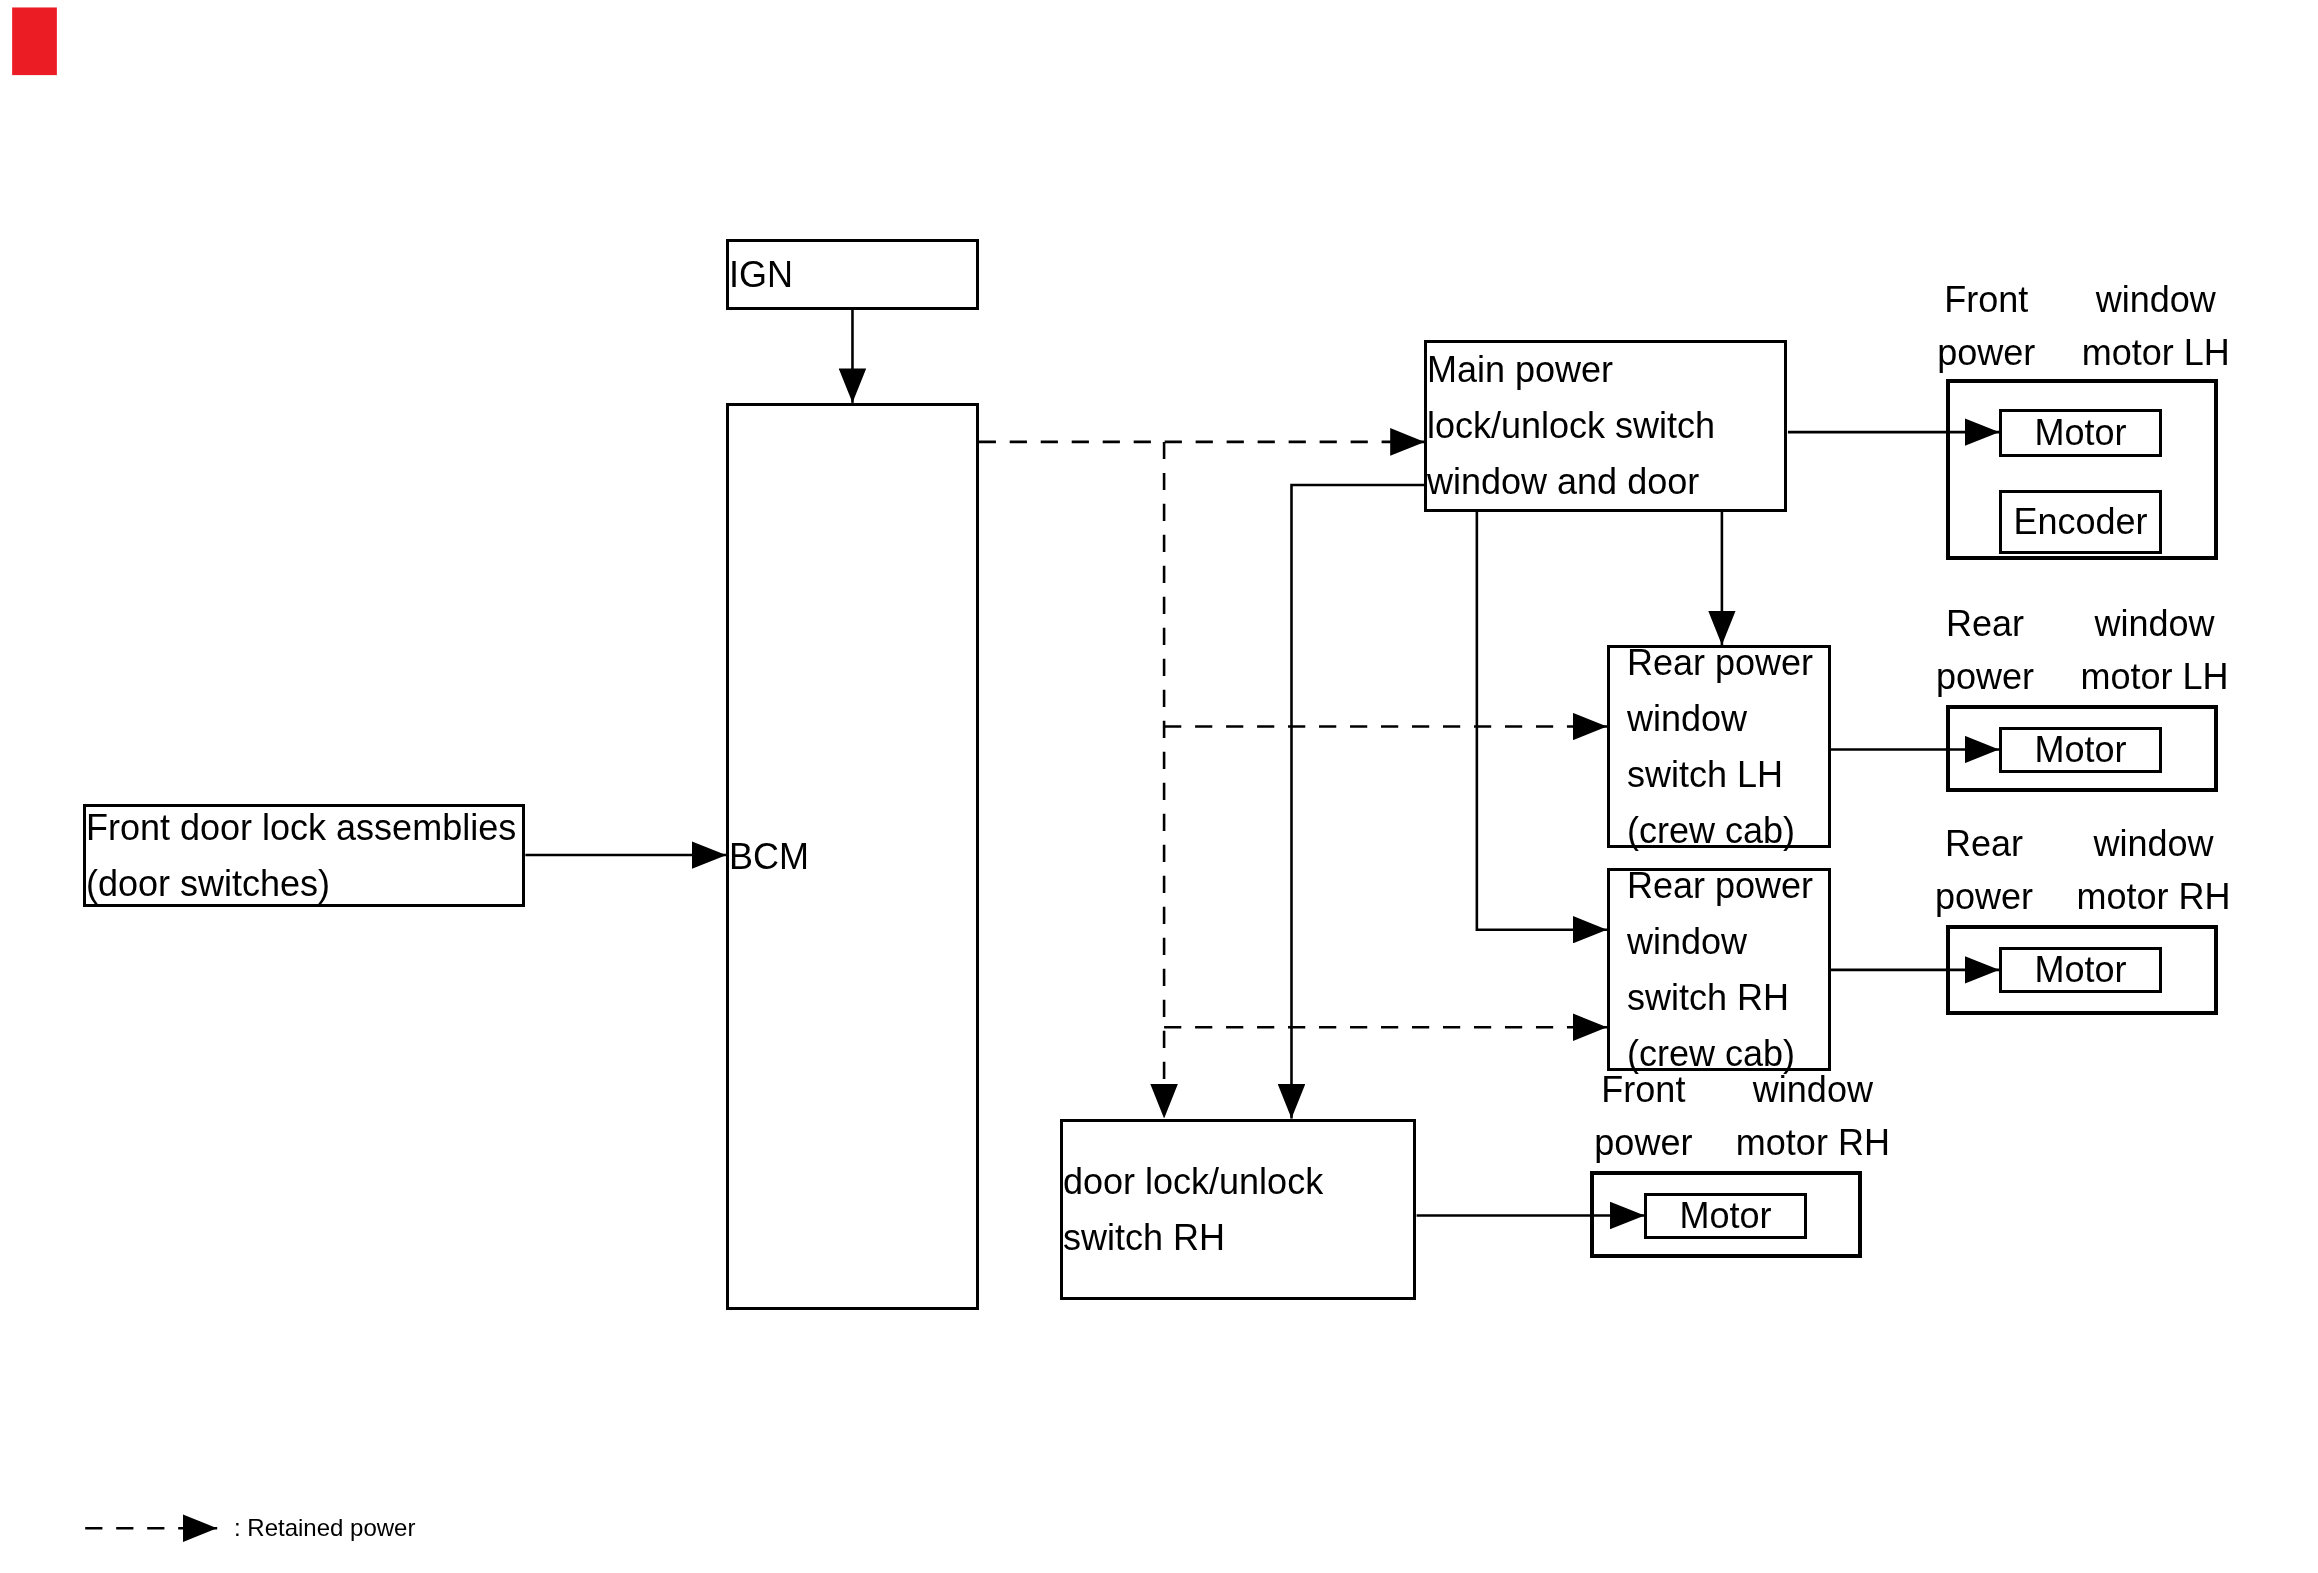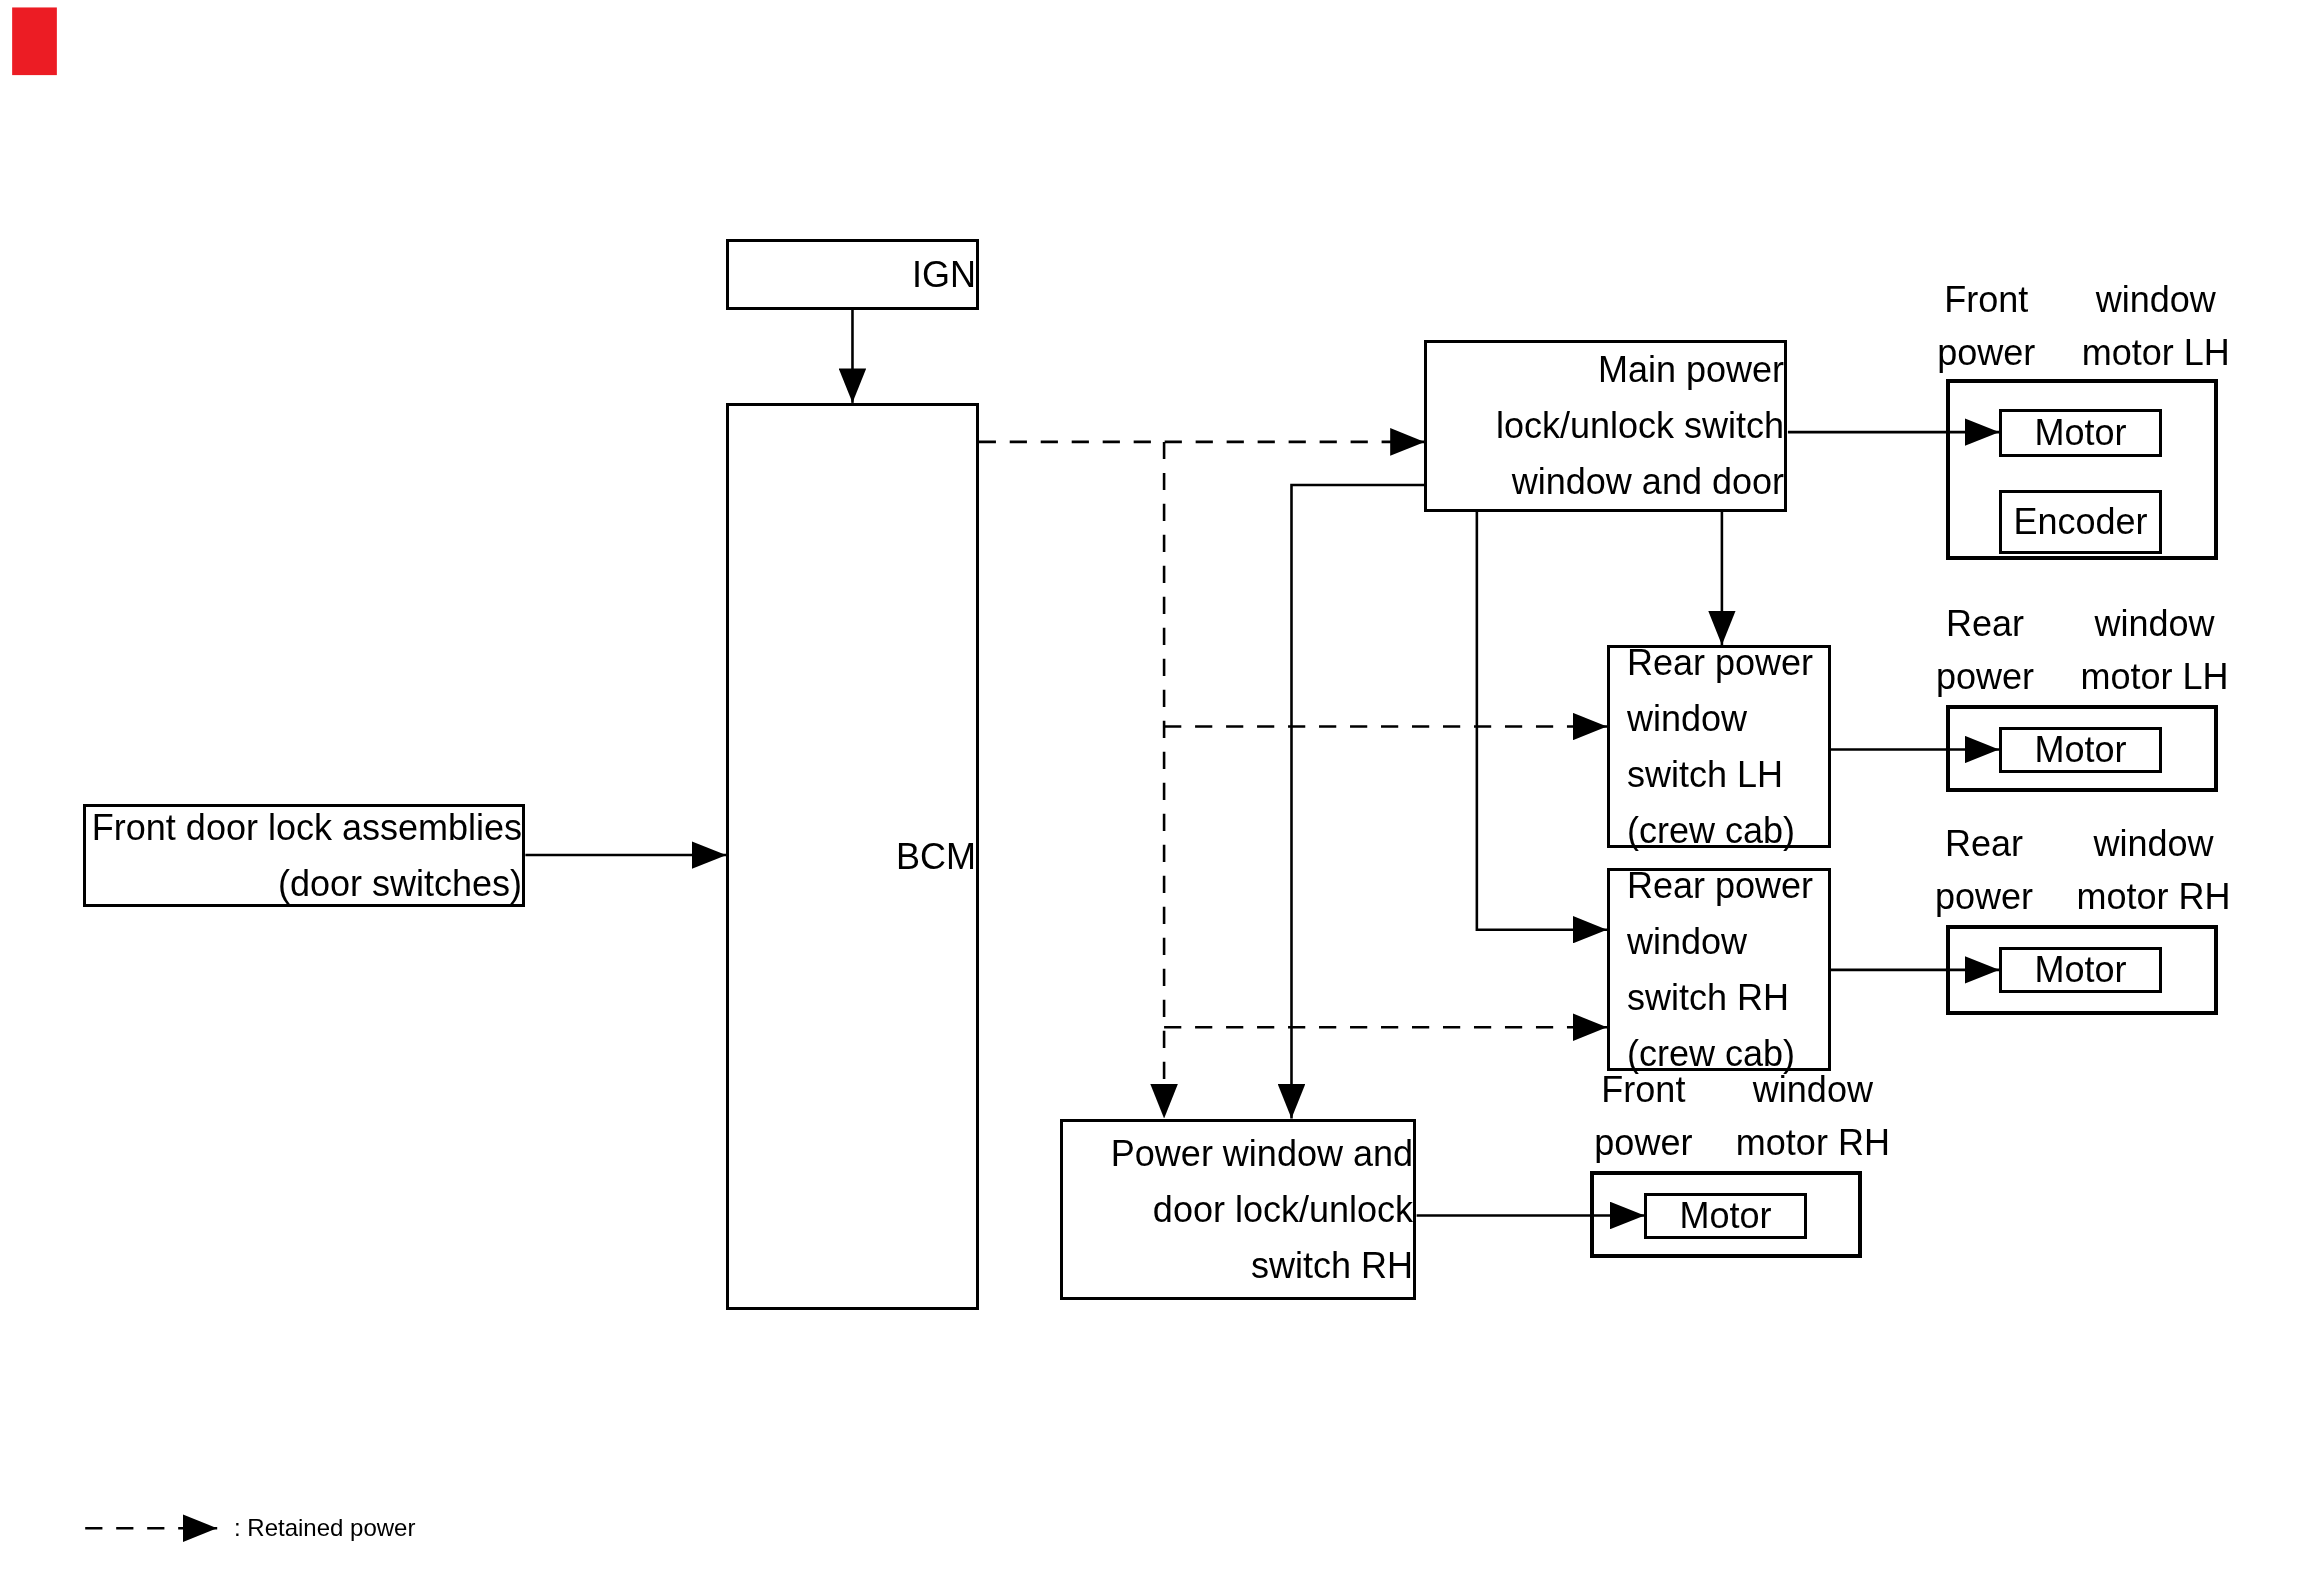--- a/index.html
+++ b/index.html
@@ -12,21 +12,21 @@
     color: #000000;
   }
   .node {
     position: absolute;
     box-sizing: border-box;
     border: 3.4px solid #000000;
     background: #ffffff;
     display: flex;
     flex-direction: column;
     justify-content: center;
-    align-items: flex-end;
+    align-items: flex-start;
     font-size: 36px;
     line-height: 56px;
     text-align: center;
     z-index: 2;
   }
   .node.left-align {
     align-items: flex-start;
     text-align: left;
     padding-left: 17px;
   }
@@ -119,21 +119,20 @@
   </div>
 
   <div class="node left-align" style="left:1607px; top:868px; width:224px; height:203px;">
     <span>Rear power</span>
     <span>window</span>
     <span>switch RH</span>
     <span>(crew cab)</span>
   </div>
 
   <div class="node" style="left:1060px; top:1119px; width:356px; height:181px;">
-    <span>Power window and</span>
     <span>door lock/unlock</span>
     <span>switch RH</span>
   </div>
 
   <div class="unit-label" style="left:1917px; top:274px; width:339px; height:103px;">
     <span>Front power</span>
     <span>window motor LH</span>
   </div>
   <div class="motor-outer" style="left:1946px; top:379px; width:272px; height:181px;"></div>
   <div class="motor-inner" style="left:1999px; top:409px; width:163px; height:48px;">

